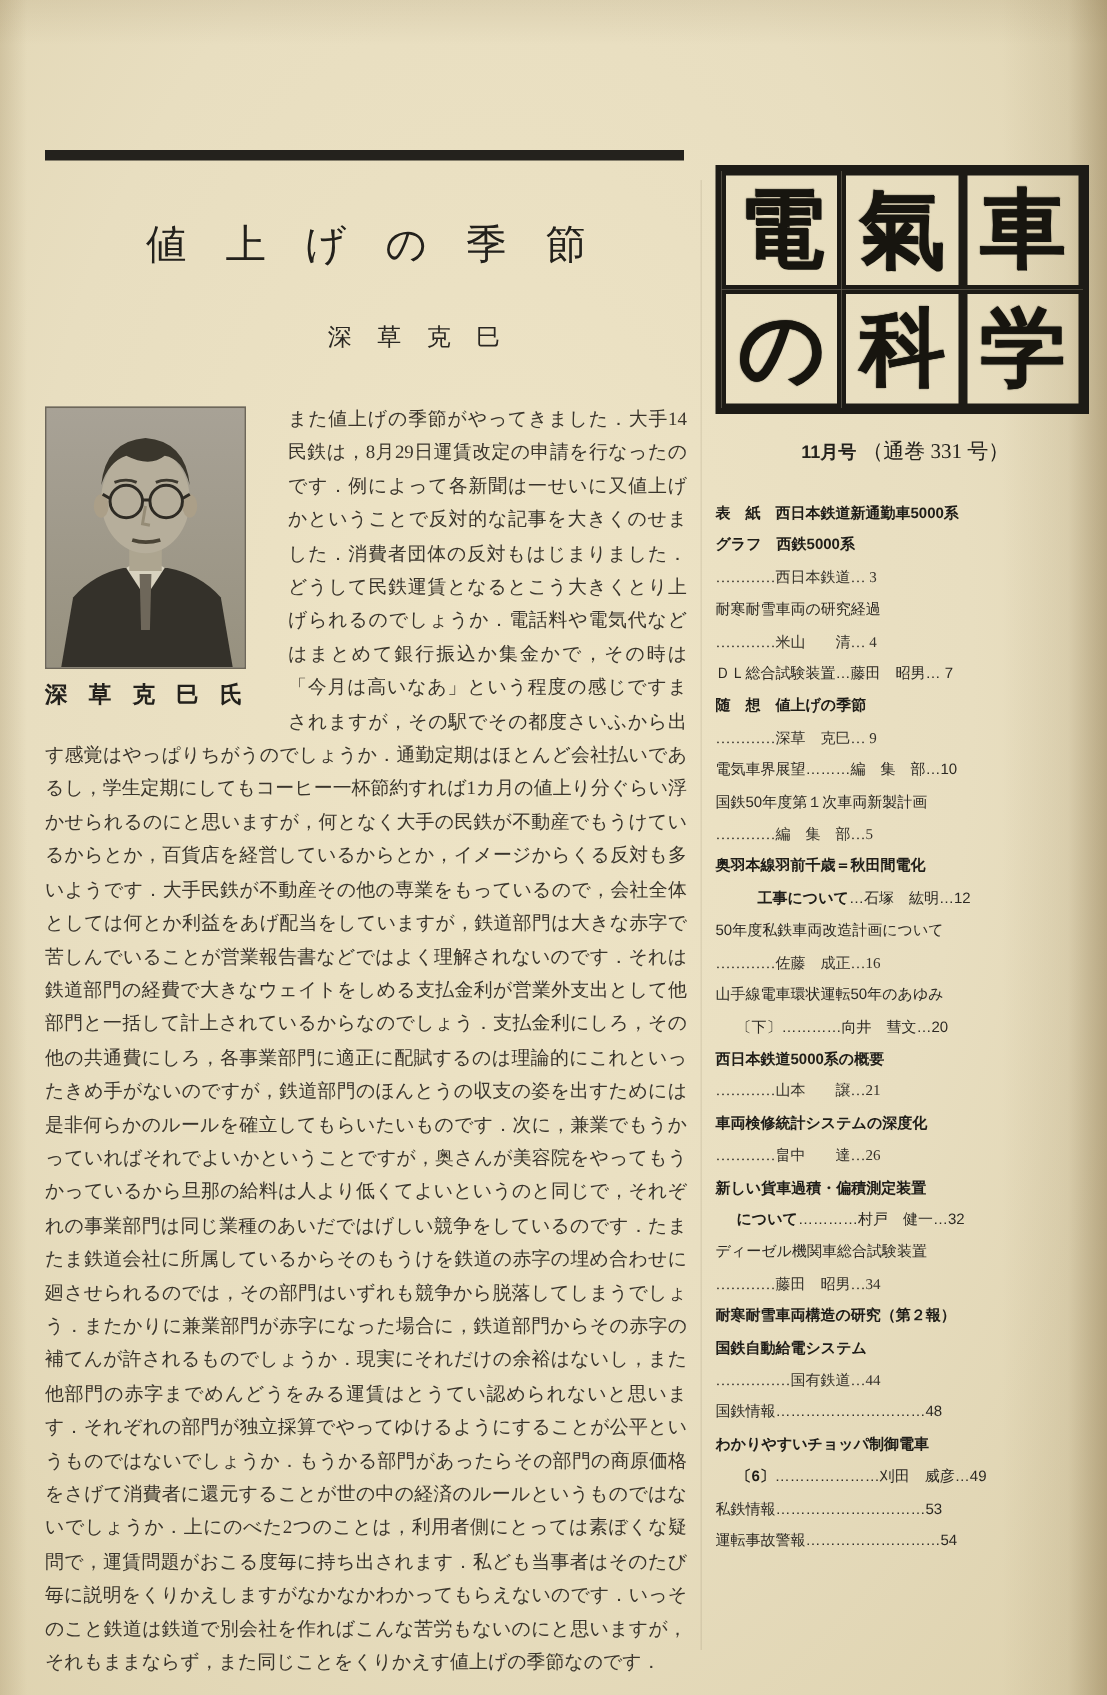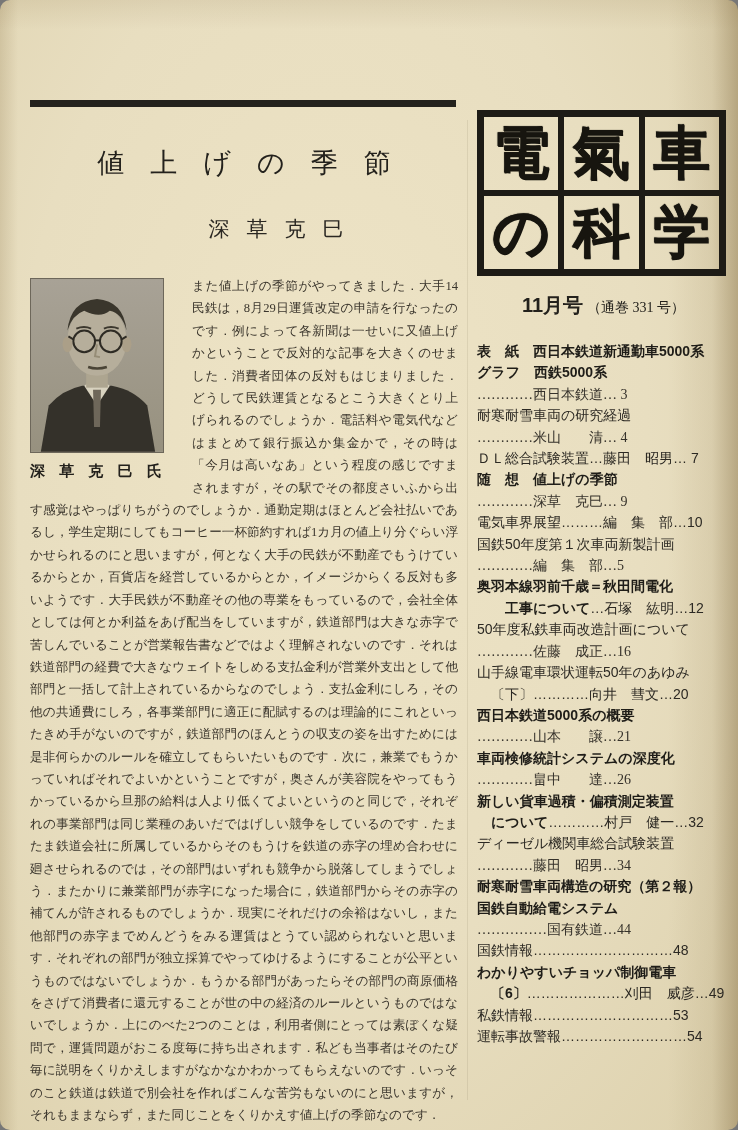--- a/index.html
+++ b/index.html
@@ -8,35 +8,34 @@
     width:738px;height:1130px;
     margin:0 auto;
     background:
       linear-gradient(90deg, rgba(120,95,50,.18) 0px, rgba(120,95,50,0) 18px),
       linear-gradient(270deg, rgba(110,85,40,.38) 0px, rgba(110,85,40,.10) 26px, rgba(110,85,40,0) 70px),
       linear-gradient(180deg, rgba(115,90,45,.10) 0px, rgba(115,90,45,0) 30px),
       radial-gradient(ellipse at 45% 40%, #eee4c6 0%, #e8dec0 55%, #ddd1ad 100%);
     overflow:hidden;
     font-family:"Liberation Serif","DejaVu Serif",serif;
     color:#35312a;
-    border-radius:10px;
   }
   .fold-line{position:absolute;left:467px;top:120px;width:1px;height:980px;background:rgba(80,65,35,.10);}
 
   
   .left-col{position:absolute;left:30px;top:100px;width:428px;}
   .rule{height:7px;background:#24221d;margin:0 2px 0 0;}
   .essay-title{
     margin-top:38px;text-align:center;
     font-size:27px;letter-spacing:26px;text-indent:26px;
     color:#23211c;font-weight:400;white-space:nowrap;
   }
   .essay-author{
     margin-top:34px;text-align:center;transform:translateX(32px);
-    font-size:21px;letter-spacing:17px;text-indent:17px;color:#2a2722;white-space:nowrap;
+    font-size:16px;letter-spacing:17px;text-indent:17px;color:#2a2722;white-space:nowrap;
   }
   .essay-body-wrap{margin-top:32px;font-size:12.6px;line-height:22.4px;text-align:justify;color:#3a352c;}
   .figure{float:left;width:136px;margin:3px 26px 0 0;}
   .photo{width:134px;height:175px;border:1px solid #6d675a;box-sizing:border-box;display:block;background:#a39d90;}
   .photo-caption{
     margin-top:7px;text-align:center;font-size:15px;font-weight:bold;
     letter-spacing:5px;color:#23211c;white-space:nowrap;
     font-family:"Liberation Sans","DejaVu Sans",sans-serif;
   }
   .essay-body{text-indent:1em;}
@@ -49,25 +48,25 @@
   }
   .logo-cell{
     border:3px solid #1d1b16;height:73px;
     display:flex;align-items:center;justify-content:center;
     font-family:"Liberation Sans","DejaVu Sans",sans-serif;
     font-weight:900;font-size:57px;color:#17150f;
     text-shadow:0 0 1px #17150f, 0.5px 0.5px 0 #17150f;
     overflow:hidden;
   }
   .issue-line{margin-top:16px;text-align:center;color:#23211c;white-space:nowrap;}
-  .issue-month{font-weight:bold;font-size:20px;font-family:"Liberation Sans","DejaVu Sans",sans-serif;text-align:right;}
+  .issue-month{font-weight:bold;font-size:12px;font-family:"Liberation Sans","DejaVu Sans",sans-serif;text-align:right;}
   .issue-volume{font-size:14px;}
 
   .toc{margin-top:22px;width:253px;}
-  .toc-line{line-height:21.4px;font-size:14px;white-space:nowrap;}
+  .toc-line{line-height:21.4px;font-size:10px;white-space:nowrap;}
   .toc-line.t{text-align:left;font-family:"Liberation Sans","DejaVu Sans",sans-serif;color:#2c2923;}
   .toc-line.a{text-align:left;font-family:"Liberation Serif","DejaVu Serif",serif;color:#35312a;}
   .toc-line .tl-b{font-weight:bold;color:#1f1d18;}
   .toc-line .tl-r{font-weight:normal;}
   .toc-line.indent1{padding-left:14px;}
   .toc-line.indent2{padding-left:28px;}
 </style>
 </head>
 <body>
 

